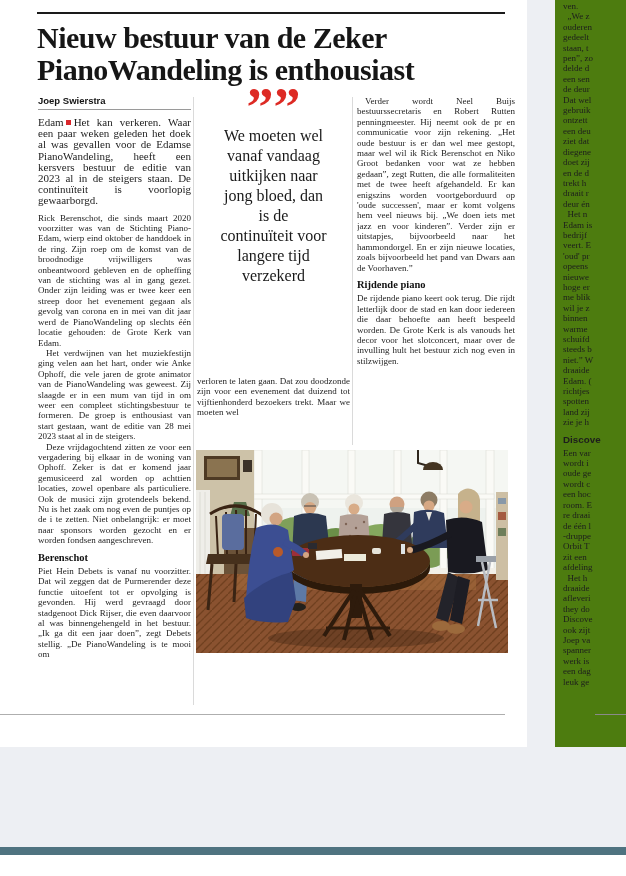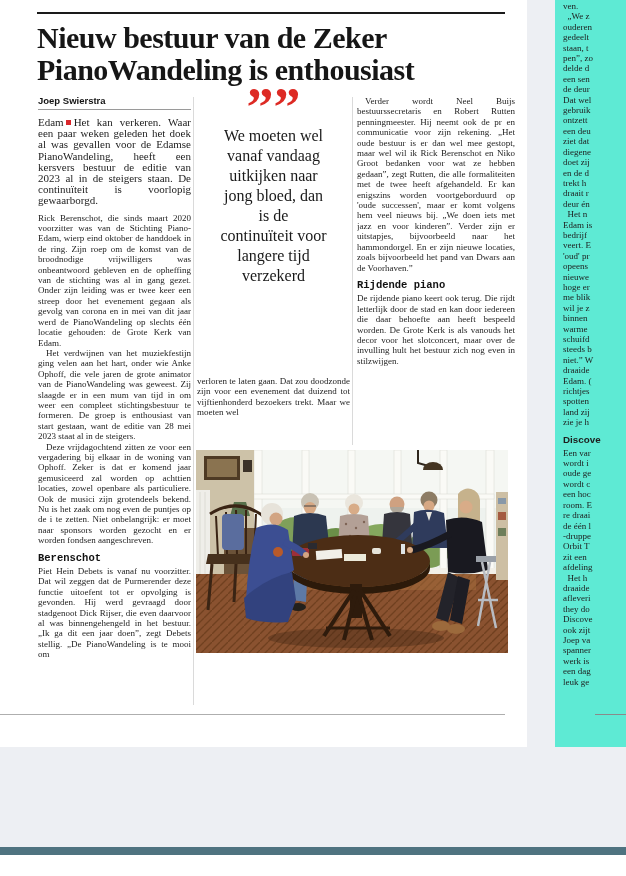--- a/index.html
+++ b/index.html
@@ -2,21 +2,21 @@
 <html><head>
 <meta charset="utf-8">
 <style>
   html,body{margin:0;padding:0;}
   body{
     width:626px;height:876px;position:relative;background:#ffffff;
     font-family:"Liberation Serif",serif;color:#1d1d1d;overflow:hidden;
   }
   .mpage{position:absolute;left:0;top:0;width:527px;height:747px;background:#fff;overflow:hidden;}
   .gap-strip{position:absolute;left:527px;top:0;width:28px;height:747px;background:#edeff3;}
-  .rpage{position:absolute;left:555px;top:0;width:71px;height:747px;background:#5eead4;overflow:hidden;}
+  .rpage{position:absolute;left:555px;top:0;width:71px;height:747px;background:#4d7c0f;overflow:hidden;}
   .bg-band{position:absolute;left:0;top:747px;width:626px;height:100px;background:#edeff3;}
   .teal-bar{position:absolute;left:0;top:847px;width:626px;height:8px;background:#4f7380;}
 
   .top-rule{position:absolute;left:37px;top:12px;width:468px;height:2px;background:#1a1a1a;}
   .headline{
     position:absolute;left:37px;top:22px;width:478px;
     font-family:"Liberation Serif",serif;font-weight:bold;font-size:30px;line-height:32px;
     letter-spacing:-0.5px;color:#161616;
   }
   .byline{
@@ -31,21 +31,21 @@
 
   .col{position:absolute;font-size:9px;line-height:10.4px;text-align:justify;}
   .col p{margin:0;}
   .col p.ind{text-indent:8px;}
   .col1{left:38px;top:117px;width:153px;}
   .col2text{left:197px;top:376px;width:153px;}
   .col3{left:357px;top:96px;width:158px;height:352px;overflow:hidden;}
   .intro{font-weight:normal;font-size:11px;line-height:11.2px;margin:0 0 6px 0 !important;}
   .redsq{display:inline-block;width:5px;height:5px;background:#d9262b;margin:0 3px 1px 2px;vertical-align:middle;}
   .subhead{
-    font-family:Liberation Mono, monospace;font-weight:bold;font-size:10.5px;
+    font-family:Liberation Serif, serif;font-weight:bold;font-size:10.5px;
     margin:7px 0 3px 0 !important;text-align:left;text-indent:0 !important;color:#111;
   }
 
   .quote-block{position:absolute;left:197px;top:92px;width:153px;text-align:center;}
   .quote-mark{
     font-family:"Liberation Serif",serif;font-weight:bold;font-size:54px;line-height:30px;
     color:#dd2a24;height:34px;
   }
   .quote-text{
     font-family:"Liberation Serif",serif;font-size:16px;line-height:20px;color:#191919;

